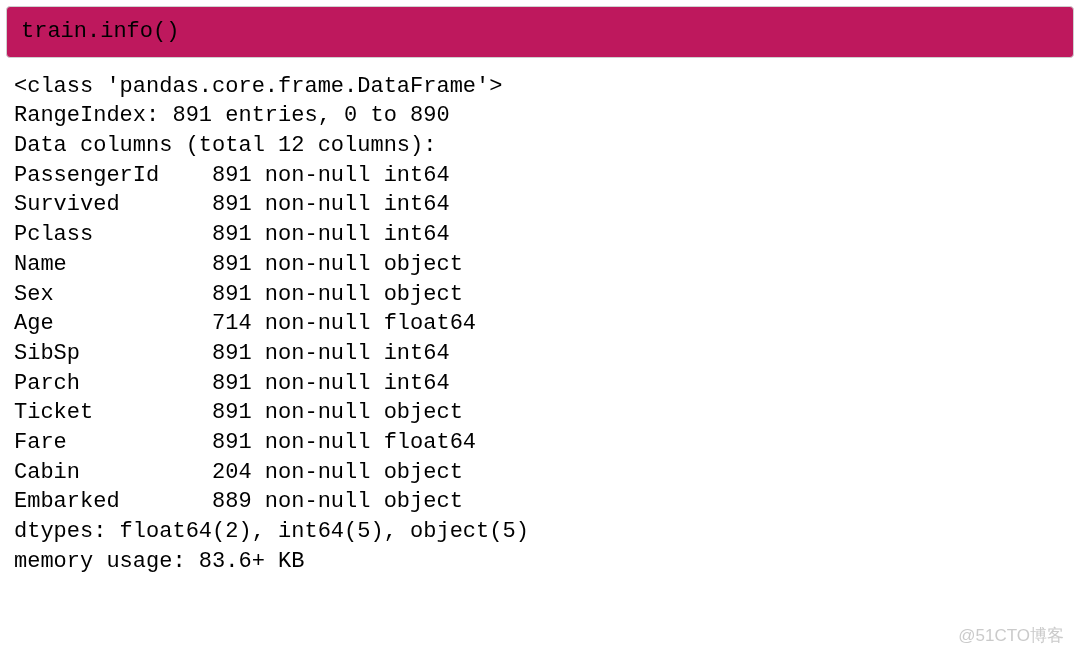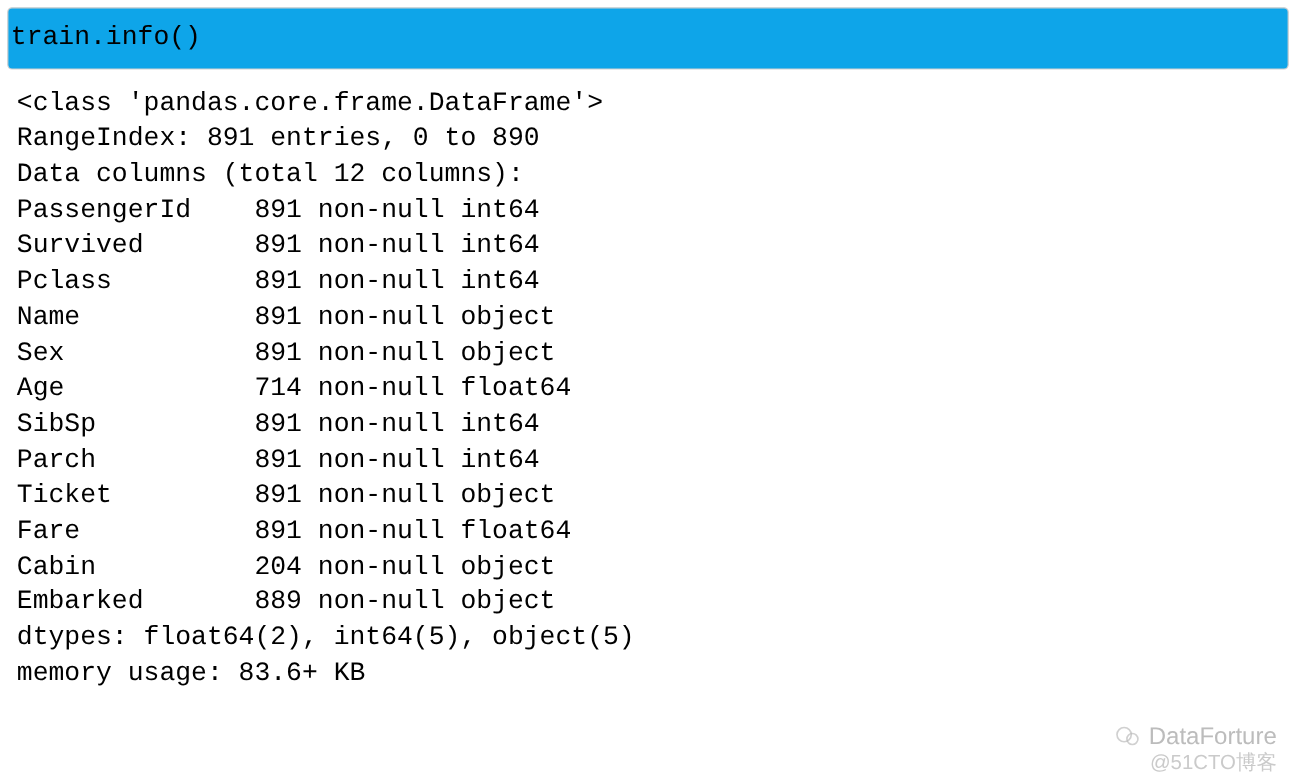--- a/index.html
+++ b/index.html
@@ -10,24 +10,24 @@
     body {
       font-family: Menlo, Monaco, Consolas, "Courier New", monospace;
       background: #ffffff;
       color: #000000;
       font-size: 22px;
       line-height: 1.35;
       padding: 0;
       width: 1080px;
     }
     .input-cell {
-      background: #0ea5e9;
+      background: #be185d;
       border: 1px solid #cfcfcf;
       border-radius: 4px;
-      padding: 10px 2px;
+      padding: 10px 14px;
       margin: 6px 6px 14px 6px;
       white-space: pre;
     }
     .output-cell {
       padding: 0 26px 8px 14px;
       white-space: pre;
     }
     .branding {
       position: absolute;
       bottom: 6px;
@@ -57,21 +57,14 @@
     }
   </style>
 </head>
 <body>
 
 <div class="input-cell"><span>train.info()</span></div>
 
 <div class="output-cell"><div>&lt;class 'pandas.core.frame.DataFrame'&gt;</div><div>RangeIndex: 891 entries, 0 to 890</div><div>Data columns (total 12 columns):</div><div id="columns-block"><div>PassengerId    891 non-null int64</div><div>Survived       891 non-null int64</div><div>Pclass         891 non-null int64</div><div>Name           891 non-null object</div><div>Sex            891 non-null object</div><div>Age            714 non-null float64</div><div>SibSp          891 non-null int64</div><div>Parch          891 non-null int64</div><div>Ticket         891 non-null object</div><div>Fare           891 non-null float64</div><div>Cabin          204 non-null object</div><div>Embarked       889 non-null object</div></div><div>dtypes: float64(2), int64(5), object(5)</div><div>memory usage: 83.6+ KB</div></div>
 
 <div class="branding">
-  <div class="branding-main">
-    <svg class="branding-chat-icon" viewBox="0 0 24 24" fill="none" stroke="rgba(160,160,160,0.7)" stroke-width="1.5">
-      <circle cx="8.5" cy="10" r="6.5"></circle>
-      <circle cx="16" cy="14" r="5"></circle>
-    </svg>
-    <span>DataForture</span>
-  </div>
   <div class="branding-sub">@51CTO博客</div>
 </div>
 
 </body></html>

